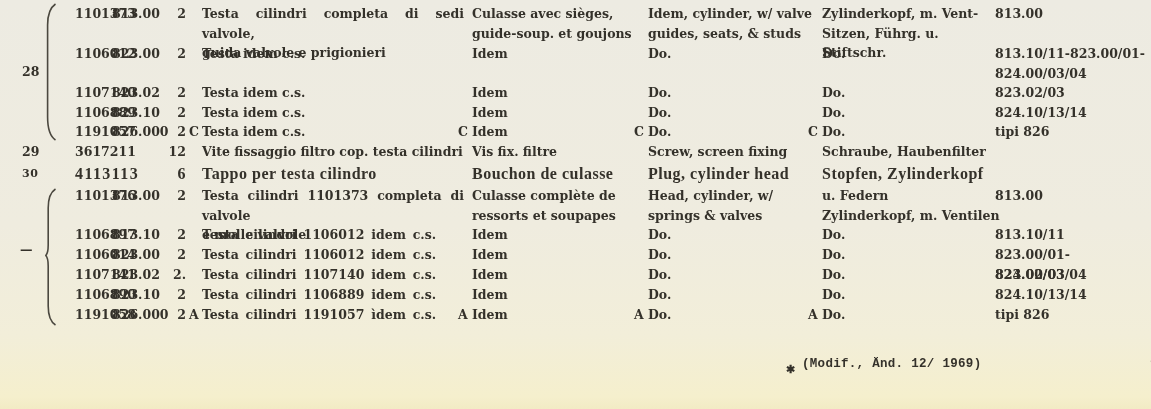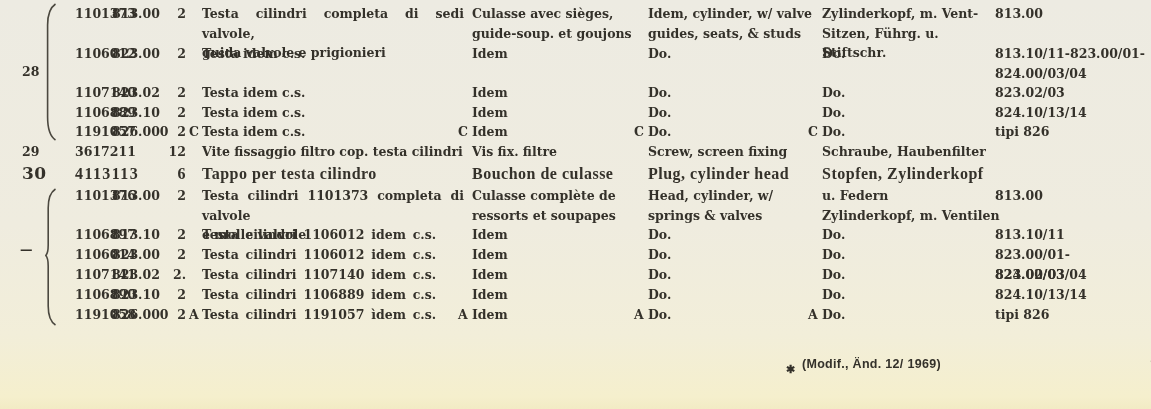--- a/index.html
+++ b/index.html
@@ -24,21 +24,21 @@
   .c-varfr{left:458px}
   .c-varen{left:634px}
   .c-varde{left:808px}
   .jl{text-align:justify;text-align-last:justify}
   .ws{word-spacing:2.5px}
   .typed .cell{font-family:Liberation Serif, serif;font-size:16px;letter-spacing:0.5px}
   .bracket{position:absolute;left:45px}
   .bracket svg{display:block}
   .foot{position:absolute;white-space:nowrap}
   .foot-mark{left:786px;top:363px;font-size:11px}
-  .foot-note{left:802px;top:357px;font-family:Liberation Sans, sans-serif;font-weight:700;font-size:12.5px;letter-spacing:0.3px}
+  .foot-note{left:802px;top:357px;font-family:Liberation Mono, monospace;font-weight:700;font-size:12.5px;letter-spacing:0.3px}
   .foot-page{left:1149px;top:356px;font-size:15px}
 </style>
 </head>
 <body>
 
 <span class="cell c-ref" style="top:64px">28</span>
 <span class="cell" style="left:20px;top:242px">—</span>
 
 <div class="bracket" style="top:3px">
   <svg width="12" height="138" viewBox="0 0 12 138" fill="none">
@@ -131,21 +131,21 @@
   <span class="cell c-ref">29</span>
   <span class="cell c-part">3617211</span>
   <span class="cell c-qty">12</span>
   <div class="cell c-it">Vite fissaggio filtro cop. testa cilindri</div>
   <div class="cell c-fr">Vis fix. filtre</div>
   <div class="cell c-en">Screw, screen fixing</div>
   <div class="cell c-de">Schraube, Haubenfilter</div>
 </div>
 
 <div class="row typed" style="top:164px">
-  <span class="cell c-ref" style="font-family:'DejaVu Serif',serif;font-size:17px">30</span>
+  <span class="cell c-ref" style="font-family:'DejaVu Serif',serif;font-size:11px">30</span>
   <span class="cell c-part" style="letter-spacing:1.4px">4113113</span>
   <span class="cell c-qty">6</span>
   <div class="cell c-it">Tappo per testa cilindro</div>
   <div class="cell c-fr">Bouchon de culasse</div>
   <div class="cell c-en">Plug, cylinder head</div>
   <div class="cell c-de">Stopfen, Zylinderkopf</div>
 </div>
 
 <div class="row" style="top:186px">
   <span class="cell c-part">1101376</span>

